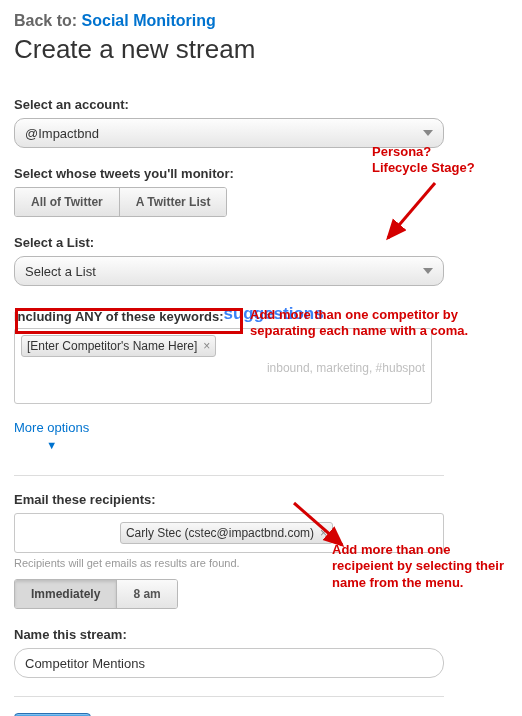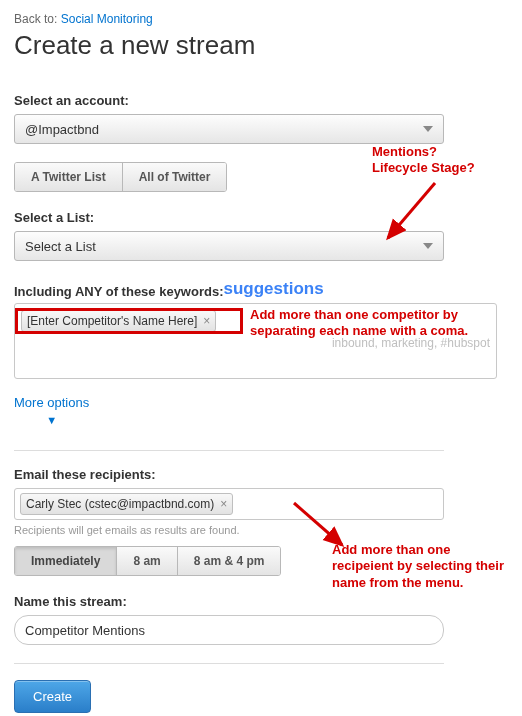--- a/index.html
+++ b/index.html
@@ -5,30 +5,30 @@
   * { box-sizing: border-box; margin: 0; padding: 0; }
   body {
     font-family: "Helvetica Neue", Helvetica, Arial, sans-serif;
     font-size: 13px;
     color: #333;
     padding: 12px 14px;
     width: 522px;
     background: #fff;
     position: relative;
   }
-  .back-row { font-size: 12px; color: #666; margin-bottom: 4px; }
+  .back-row { font-size: 16px; color: #666; margin-bottom: 4px; font-weight: bold; }
   .back-row a { color: #0073cf; text-decoration: none; }
   h1 { font-size: 26px; font-weight: 400; color: #333; margin-bottom: 32px; }
   .label { font-weight: bold; font-size: 13px; margin-bottom: 6px; display: block; }
   .field-block { margin-bottom: 18px; }
   .select-box {
     width: 430px;
     height: 30px;
     border: 1px solid #b8b8b8;
-    border-radius: 3px;
+    border-radius: 10px;
     background: linear-gradient(#fdfdfd, #e6e6e6);
     display: flex; align-items: center; justify-content: space-between;
     padding: 0 10px;
     font-size: 13px;
     color: #333;
     cursor: pointer;
   }
   .select-box .caret {
     width: 0; height: 0;
     border-left: 5px solid transparent;
@@ -44,21 +44,21 @@
     background: linear-gradient(#fafafa, #e4e4e4);
     border: none;
     border-right: 1px solid #b8b8b8;
     cursor: pointer;
   }
   .seg-btn:last-child { border-right: none; }
   .seg-btn.active { background: #d9d9d9; color: #444; box-shadow: inset 0 2px 3px rgba(0,0,0,0.12); }
   .key-header { display:flex; justify-content: flex-start; width: 430px; align-items: flex-end; margin-bottom: 4px;}
   .suggestions { font-size: 17px; color: #3b82f6; font-weight: bold; }
   .tagbox {
-    width: 483px; min-height: 76px;
+    width: 418px; min-height: 76px;
     border: 1px solid #c8c8c8; border-radius: 3px;
     padding: 6px;
   }
   .tag {
     display: inline-flex; align-items: center;
     background: linear-gradient(#f8f8f8, #e2e2e2);
     border: 1px solid #bfbfbf; border-radius: 3px;
     padding: 3px 5px; font-size: 12px; color: #333;
     gap: 6px;
   }
@@ -66,23 +66,23 @@
   .placeholder-row { color: #bfbfbf; font-size: 12px; margin-top: 4px; padding-left: 2px; text-align: right;}
   .red-rect-overlay {
     position: absolute;
     border: 3px solid #d40000;
     pointer-events: none;
   }
   .more-opts { color: #0073cf; font-size: 13px; cursor: pointer; margin: 6px 0 14px; display:inline-flex; align-items:center; gap:4px;flex-direction:column;}
   .more-opts .tri { color:#0073cf; font-size:11px; }
   .hr { border: none; border-top: 1px solid #ddd; margin: 10px 0 16px; width: 430px; }
   .recip-box {
-    width: 430px; height: 32px;
+    width: 430px; height: 40px;
     border: 1px solid #c8c8c8; border-radius: 3px;
-    display:flex; align-items:center; justify-content: flex-start;
+    display:flex; align-items:center; justify-content: center;
     padding: 0 10px 0 5px;
   }
   .helper { font-size: 11px; color: #999; margin-top: 4px; }
   .text-input {
     width: 430px; height: 30px;
     border: 1px solid #c8c8c8; border-radius: 14px;
     padding: 0 10px; font-size: 13px; color: #333;
     background:#fff;
   }
   .create-btn {
@@ -110,23 +110,24 @@
 
 <div class="field-block">
   <span class="label">Select an account:</span>
   <div class="select-box">
     <span>@Impactbnd</span>
     <span class="caret"></span>
   </div>
 </div>
 
 <div class="field-block">
+  <span class="label">Select whose tweets you'll monitor:</span>
   <div class="seg-group">
+    <button class="seg-btn">All of Twitter</button>
     <button class="seg-btn">A Twitter List</button>
-    <button class="seg-btn">All of Twitter</button>
   </div>
 </div>
 
 <div class="field-block">
   <span class="label">Select a List:</span>
   <div class="select-box">
     <span>Select a List</span>
     <span class="caret"></span>
   </div>
 </div>
@@ -161,37 +162,36 @@
     </span>
     <span class="caret"></span>
   </div>
   <div class="helper">Recipients will get emails as results are found.</div>
 </div>
 
 <div class="field-block">
   <div class="seg-group">
     <button class="seg-btn active">Immediately</button>
     <button class="seg-btn">8 am</button>
-    <button class="seg-btn">8 am &amp; 4 pm</button>
   </div>
 </div>
 
 <div class="field-block">
   <span class="label">Name this stream:</span>
   <input class="text-input" value="Competitor Mentions" style="">
 </div>
 
 <hr class="hr">
 
 <button class="create-btn">Create</button>
 
 
 <div class="red-rect-overlay" style="left:15px; top:308px; width:228px; height:26px;"></div>
 
-<div class="anno" style="left:372px; top:144px; white-space:pre;">Mentions?
+<div class="anno" style="left:372px; top:144px; white-space:pre;">Persona?
 Lifecycle Stage?</div>
 
 <div class="anno" style="left:250px; top:307px; width:260px;">Add more than one competitor by separating each name with a coma.</div>
 
 <div class="anno" style="left:332px; top:542px; width:180px;">Add more than one recipeient by selecting their name from the menu.</div>
 
 <svg class="arrow" style="left:380px; top:178px;" width="80" height="70">
   <defs>
       <marker id="ah1" markerWidth="8" markerHeight="8" refX="6" refY="3" orient="auto">
         <path d="M0,0 L7,3 L0,6 Z" fill="#d40000"></path>

